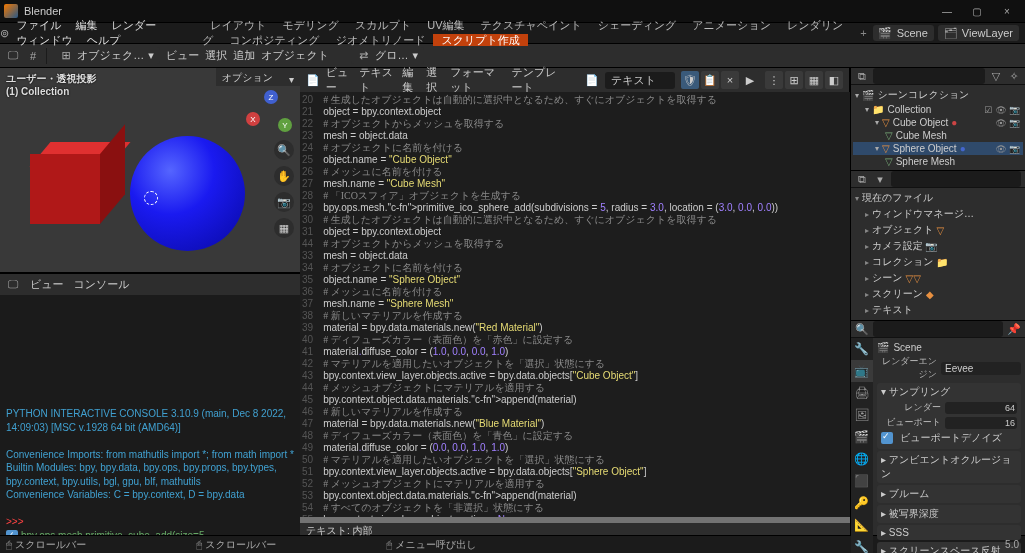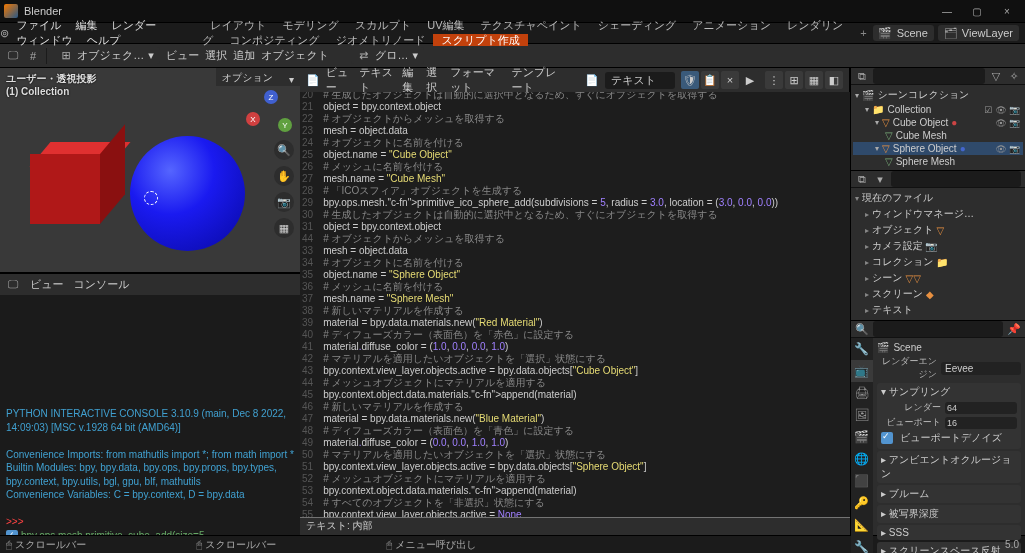--- a/index.html
+++ b/index.html
@@ -40,27 +40,27 @@
 .console .gr { color:#6a6; }
 .console .prompt { color:#f44; }
 .chk { display:inline-block; width:12px; height:12px; background:#5294cf; border-radius:2px; margin-right:3px; vertical-align:middle; position:relative; }
 .chk:after { content:"✓"; position:absolute; color:#fff; font-size:9px; left:1px; top:-1px; }
 .col-mid { flex:1; display:flex; flex-direction:column; }
 .texteditor-hdr { height:24px; background:#2d2d2d; display:flex; align-items:center; gap:6px; padding:0 6px; font-size:11px; border-right:1px solid #000; }
 .texteditor-hdr .input { background:#1b1b1b; padding:1px 6px; border-radius:3px; min-width:70px; }
 .hdr-icons { display:flex; gap:2px; }
 .hdr-icon { width:18px; height:18px; background:#3a3a3a; display:flex; align-items:center; justify-content:center; border-radius:2px; }
 .hdr-icons .play { background:#2d2d2d; }
-.code { flex:1; background:#1d1d1d; font-family:Consolas,monospace; font-size:10px; overflow:hidden; display:flex;align-items:center; }
+.code { flex:1; background:#1d1d1d; font-family:Consolas,monospace; font-size:10px; overflow:hidden; display:flex; }
 .gutter { background:#1d1d1d; color:#555; text-align:right; padding:2px 6px 2px 2px; line-height:12px; }
 .codelines { padding:2px 4px; line-height:12px; white-space:nowrap; }
-.c-com { color:#888; }
+.c-com { color:#888;font-family:Liberation Serif, serif; }
 .c-str { color:#e6db74; }
 .c-num { color:#a080ff; }
-.code-footer { height:18px; background:#2d2d2d; padding:1px 6px; font-size:10px; color:#ccc; border-top:1px solid #737373; }
+.code-footer { height:18px; background:#2d2d2d; padding:1px 6px; font-size:10px; color:#ccc; border-top:6px solid #737373; }
 .col-right { width:175px; display:flex; flex-direction:column; background:#2d2d2d; border-left:1px solid #000; }
 .outliner-hdr { height:22px; display:flex; align-items:center; gap:4px; padding:0 4px; border-bottom:1px solid #111; }
 .outliner-hdr .search { flex:1; background:#1b1b1b; border-radius:3px; height:16px; }
 .outliner { padding:2px 2px; font-size:10px; }
 .ol-row { display:flex; align-items:center; gap:3px; padding:1px 2px; white-space:nowrap; }
 .ol-row.selected { background:#2f4a6b; }
 .ol-indent1 { padding-left:12px; }
 .ol-indent2 { padding-left:22px; }
 .ol-indent3 { padding-left:32px; }
 .tri { color:#aaa; font-size:8px; }
@@ -72,21 +72,21 @@
 .pt-row { display:flex; align-items:center; gap:3px; padding:1px 0; }
 .pt-row .tri { color:#888; }
 .props { display:flex; flex:1; }
 .prop-tabs { width:22px; background:#222; display:flex; flex-direction:column; }
 .prop-tab { height:22px; display:flex; align-items:center; justify-content:center; color:#999; font-size:12px; }
 .prop-tab.active { background:#3a3a3a; color:#fff; }
 .prop-body { flex:1; padding:2px 4px; font-size:10px; overflow:hidden; }
 .prop-section { background:#333; margin:2px 0; padding:2px 4px; border-radius:3px; }
 .prop-field { display:flex; align-items:center; gap:4px; margin:2px 0; }
 .prop-field .lbl { width:60px; text-align:right; color:#bbb; font-size:9px; }
-.prop-field .val { flex:1; background:#222; text-align:left; border-radius:3px; padding:1px 2px; font-size:9px; }
+.prop-field .val { flex:1; background:#222; text-align:right; border-radius:3px; padding:1px 2px; font-size:9px; }
 .sel { background:#222; padding:1px 4px; border-radius:3px; flex:1; }
 .statusbar { height:18px; background:#1b1b1b; border-top:1px solid #000; display:flex; align-items:center; font-size:10px; color:#aaa; padding:0 6px; gap:10px; }
 .statusbar .sb-item { display:flex; align-items:center; gap:3px; }
 .right-icons { display:flex; gap:2px; margin-left:auto; }
 </style>
 </head>
 <body>
 
 <div class="titlebar">
   <div class="titlebar-left">

